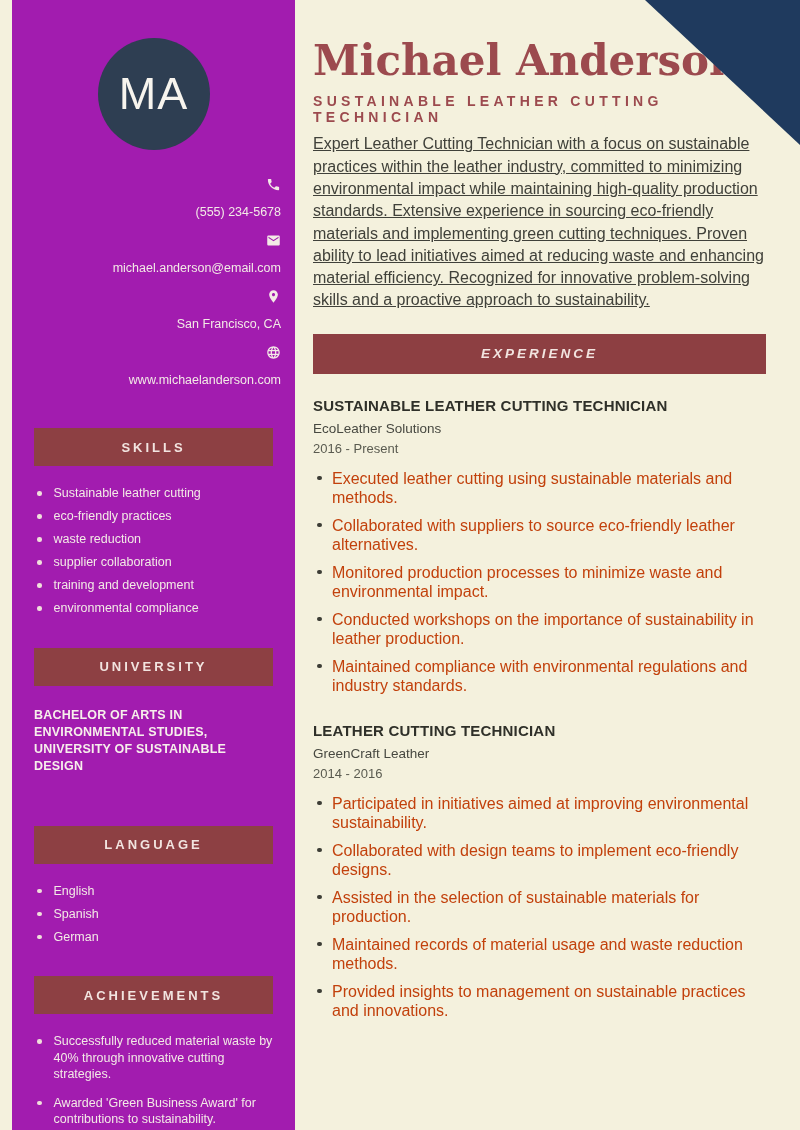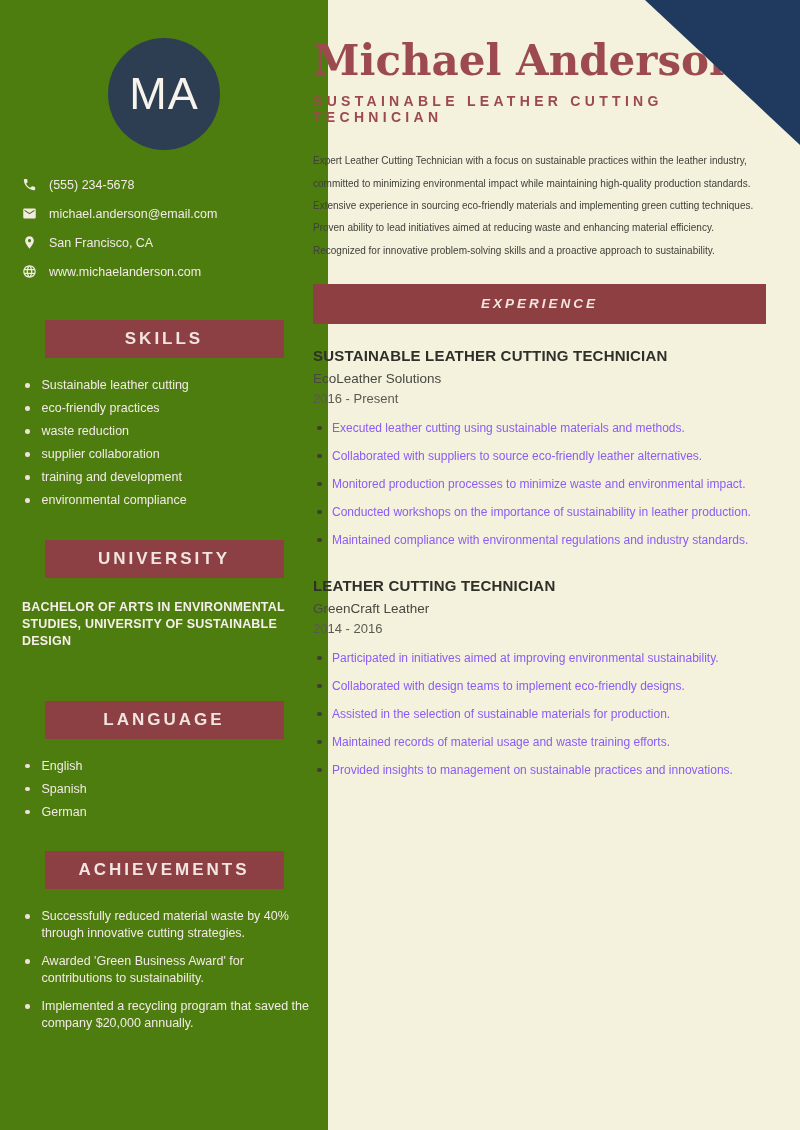--- a/index.html
+++ b/index.html
@@ -6,47 +6,47 @@
   html, body { width: 800px; height: 1130px; }
   body { font-family: "Liberation Sans", sans-serif; }
   .page {
     position: relative;
     width: 800px; height: 1130px;
     background: #f4f1dd;
     overflow: hidden;
   }
   
   .sidebar {
-    position: absolute; left: 0; top: 0;
-    width: 328px; height: 100%;
-    background: #4d7c0f;
+    position: absolute; left: 12px; top: 0;
+    width: 283px; height: 100%;
+    background: #a21caf;
     color: #f3eae6;
   }
   .avatar {
     width: 112px; height: 112px;
     border-radius: 50%;
     background: #2e3e52;
     margin: 38px auto 0;
     display: flex; align-items: center; justify-content: center;
     font-size: 45px; font-weight: 500; letter-spacing: 1px;
     color: #f7f4ee;
   }
   .contact { margin: 27px 14px 0 22px; }
   .contact-row {
-    display: flex; align-items: flex-start; gap: 12px;
+    display: flex; align-items: flex-end; gap: 12px;
     margin-bottom: 13px;
-    font-size: 12.5px; line-height: 16px;
+    font-size: 12.5px; line-height: 16px; flex-direction: column;
   }
   .contact-row svg { flex: none; width: 15px; height: 15px; fill: #f3eae6; }
   .side-banner {
     width: 239px; height: 38px;
     margin: 0 auto;
     background: #8d4043;
     display: flex; align-items: center; justify-content: center;
-    font-size: 17px; font-weight: bold;
+    font-size: 13px; font-weight: bold;
     letter-spacing: 3px;
     color: #f2e4e0;
   }
   .banner-skills       { margin-top: 40px; }
   .banner-education    { margin-top: 31px; }
   .banner-language     { margin-top: 51px; }
   .banner-achievements { margin-top: 31px; }
   .side-list { list-style: none; margin: 19px 16px 0 25px; }
   .side-list li {
     display: flex; gap: 12px;
@@ -85,23 +85,24 @@
     line-height: 1.08;
     color: #9c4a4e;
   }
   .role-title {
     margin-top: 10px;
     font-size: 14px; font-weight: bold;
     letter-spacing: 4.3px;
     color: #9c4a4e;
   }
   .summary {
-    margin-top: 25px;
-    font-size: 10px; line-height: 22.3px;
+    margin-top: 8px;
+    font-size: 16px; line-height: 22.3px;
     color: #40413a;
+    text-decoration: underline;
   }
   .exp-banner {
     margin-top: 22px;
     width: 100%; height: 40px;
     background: #8d3f42;
     display: flex; align-items: center; justify-content: center;
     font-size: 13.5px; font-weight: bold;
     letter-spacing: 3px;
     color: #f2e4e0;
     font-style: italic;
@@ -113,22 +114,22 @@
     letter-spacing: 0.2px;
     color: #2f3029;
   }
   .job-company { margin-top: 7px; font-size: 13.5px; color: #474840; }
   .job-dates   { margin-top: 5px; font-size: 13px;  color: #5a5b50; }
   .job-bullets { list-style: none; margin-top: 13px; }
   .job-bullets li {
     position: relative;
     padding-left: 19px;
     margin-bottom: 9px;
-    font-size: 12px; line-height: 19px;
-    color: #8b5cf6;
+    font-size: 16px; line-height: 19px;
+    color: #c2410c;
   }
   .job-bullets li::before {
     content: "";
     position: absolute; left: 4px; top: 7px;
     width: 4.5px; height: 4.5px; border-radius: 50%;
     background: #3c3d35;
   }
 </style>
 </head>
 <body>
@@ -265,21 +266,21 @@
     </section>
 
     <section class="job">
       <div class="job-role">LEATHER CUTTING TECHNICIAN</div>
       <div class="job-company">GreenCraft Leather</div>
       <div class="job-dates">2014 - 2016</div>
       <ul class="job-bullets">
         <li>Participated in initiatives aimed at improving environmental sustainability.</li>
         <li>Collaborated with design teams to implement eco-friendly designs.</li>
         <li>Assisted in the selection of sustainable materials for production.</li>
-        <li>Maintained records of material usage and waste training efforts.</li>
+        <li>Maintained records of material usage and waste reduction methods.</li>
         <li>Provided insights to management on sustainable practices and innovations.</li>
       </ul>
     </section>
 
   </main>
 
   <div class="corner"></div>
 
 </div>
 

